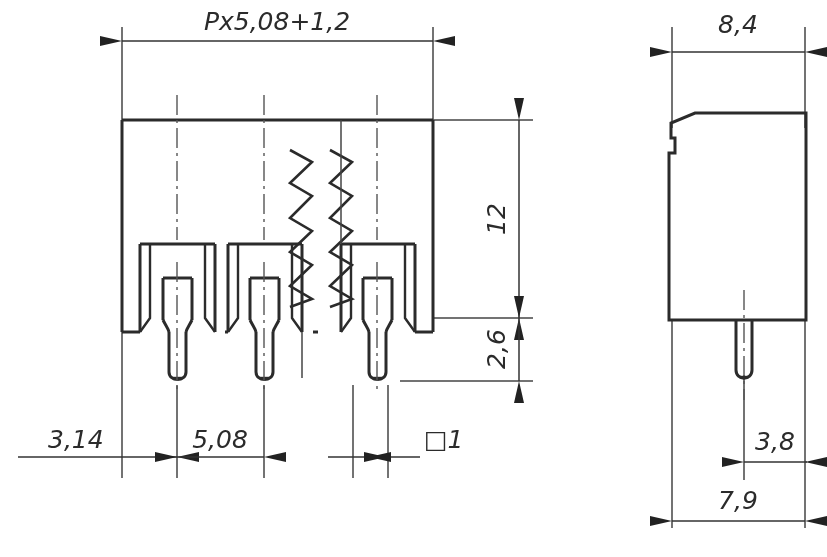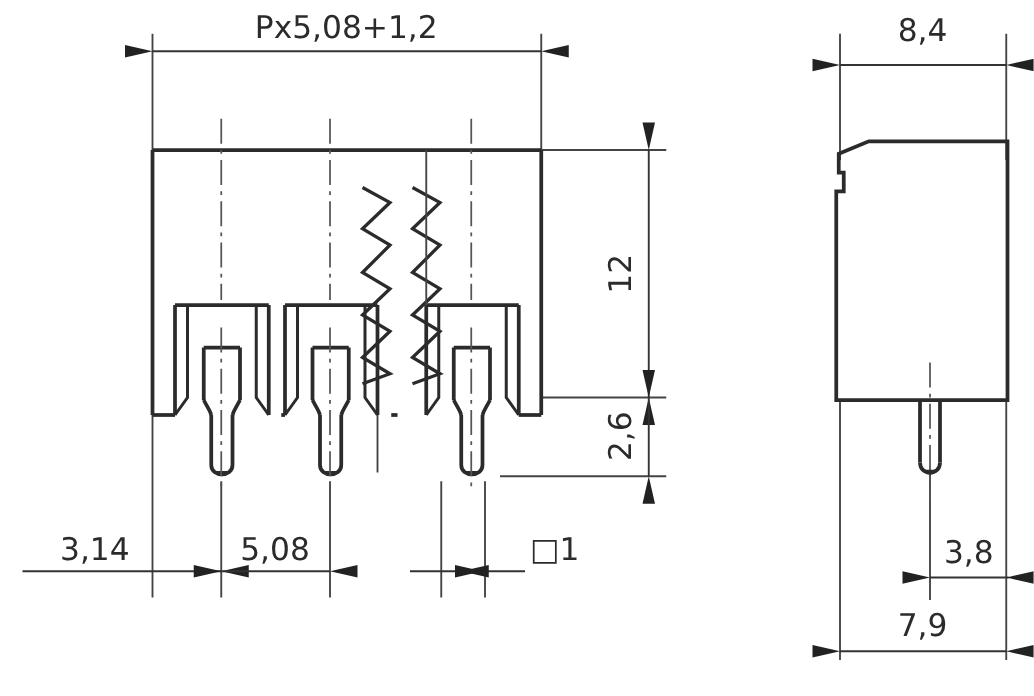--- a/index.html
+++ b/index.html
@@ -10,20 +10,21 @@
   body {
     width: 827px;
     height: 557px;
     font-family: "DejaVu Sans", sans-serif;
     overflow: hidden;
   }
   #drawing-root {
     position: relative;
     width: 780px;
     height: 557px;
+    font-style: italic;
   }
   svg#cad {
     display: block;
     width: 827px;
     height: 557px;
   }
   .obj   { fill: none; stroke: #2b2b2b; stroke-width: 3; stroke-linecap: butt; stroke-linejoin: miter; }
   .obj-t { fill: none; stroke: #2b2b2b; stroke-width: 2.4; stroke-linecap: butt; stroke-linejoin: miter; }
   .dimline { fill: none; stroke: #333333; stroke-width: 1.5; }
   .extline { fill: none; stroke: #444444; stroke-width: 1.5; }

